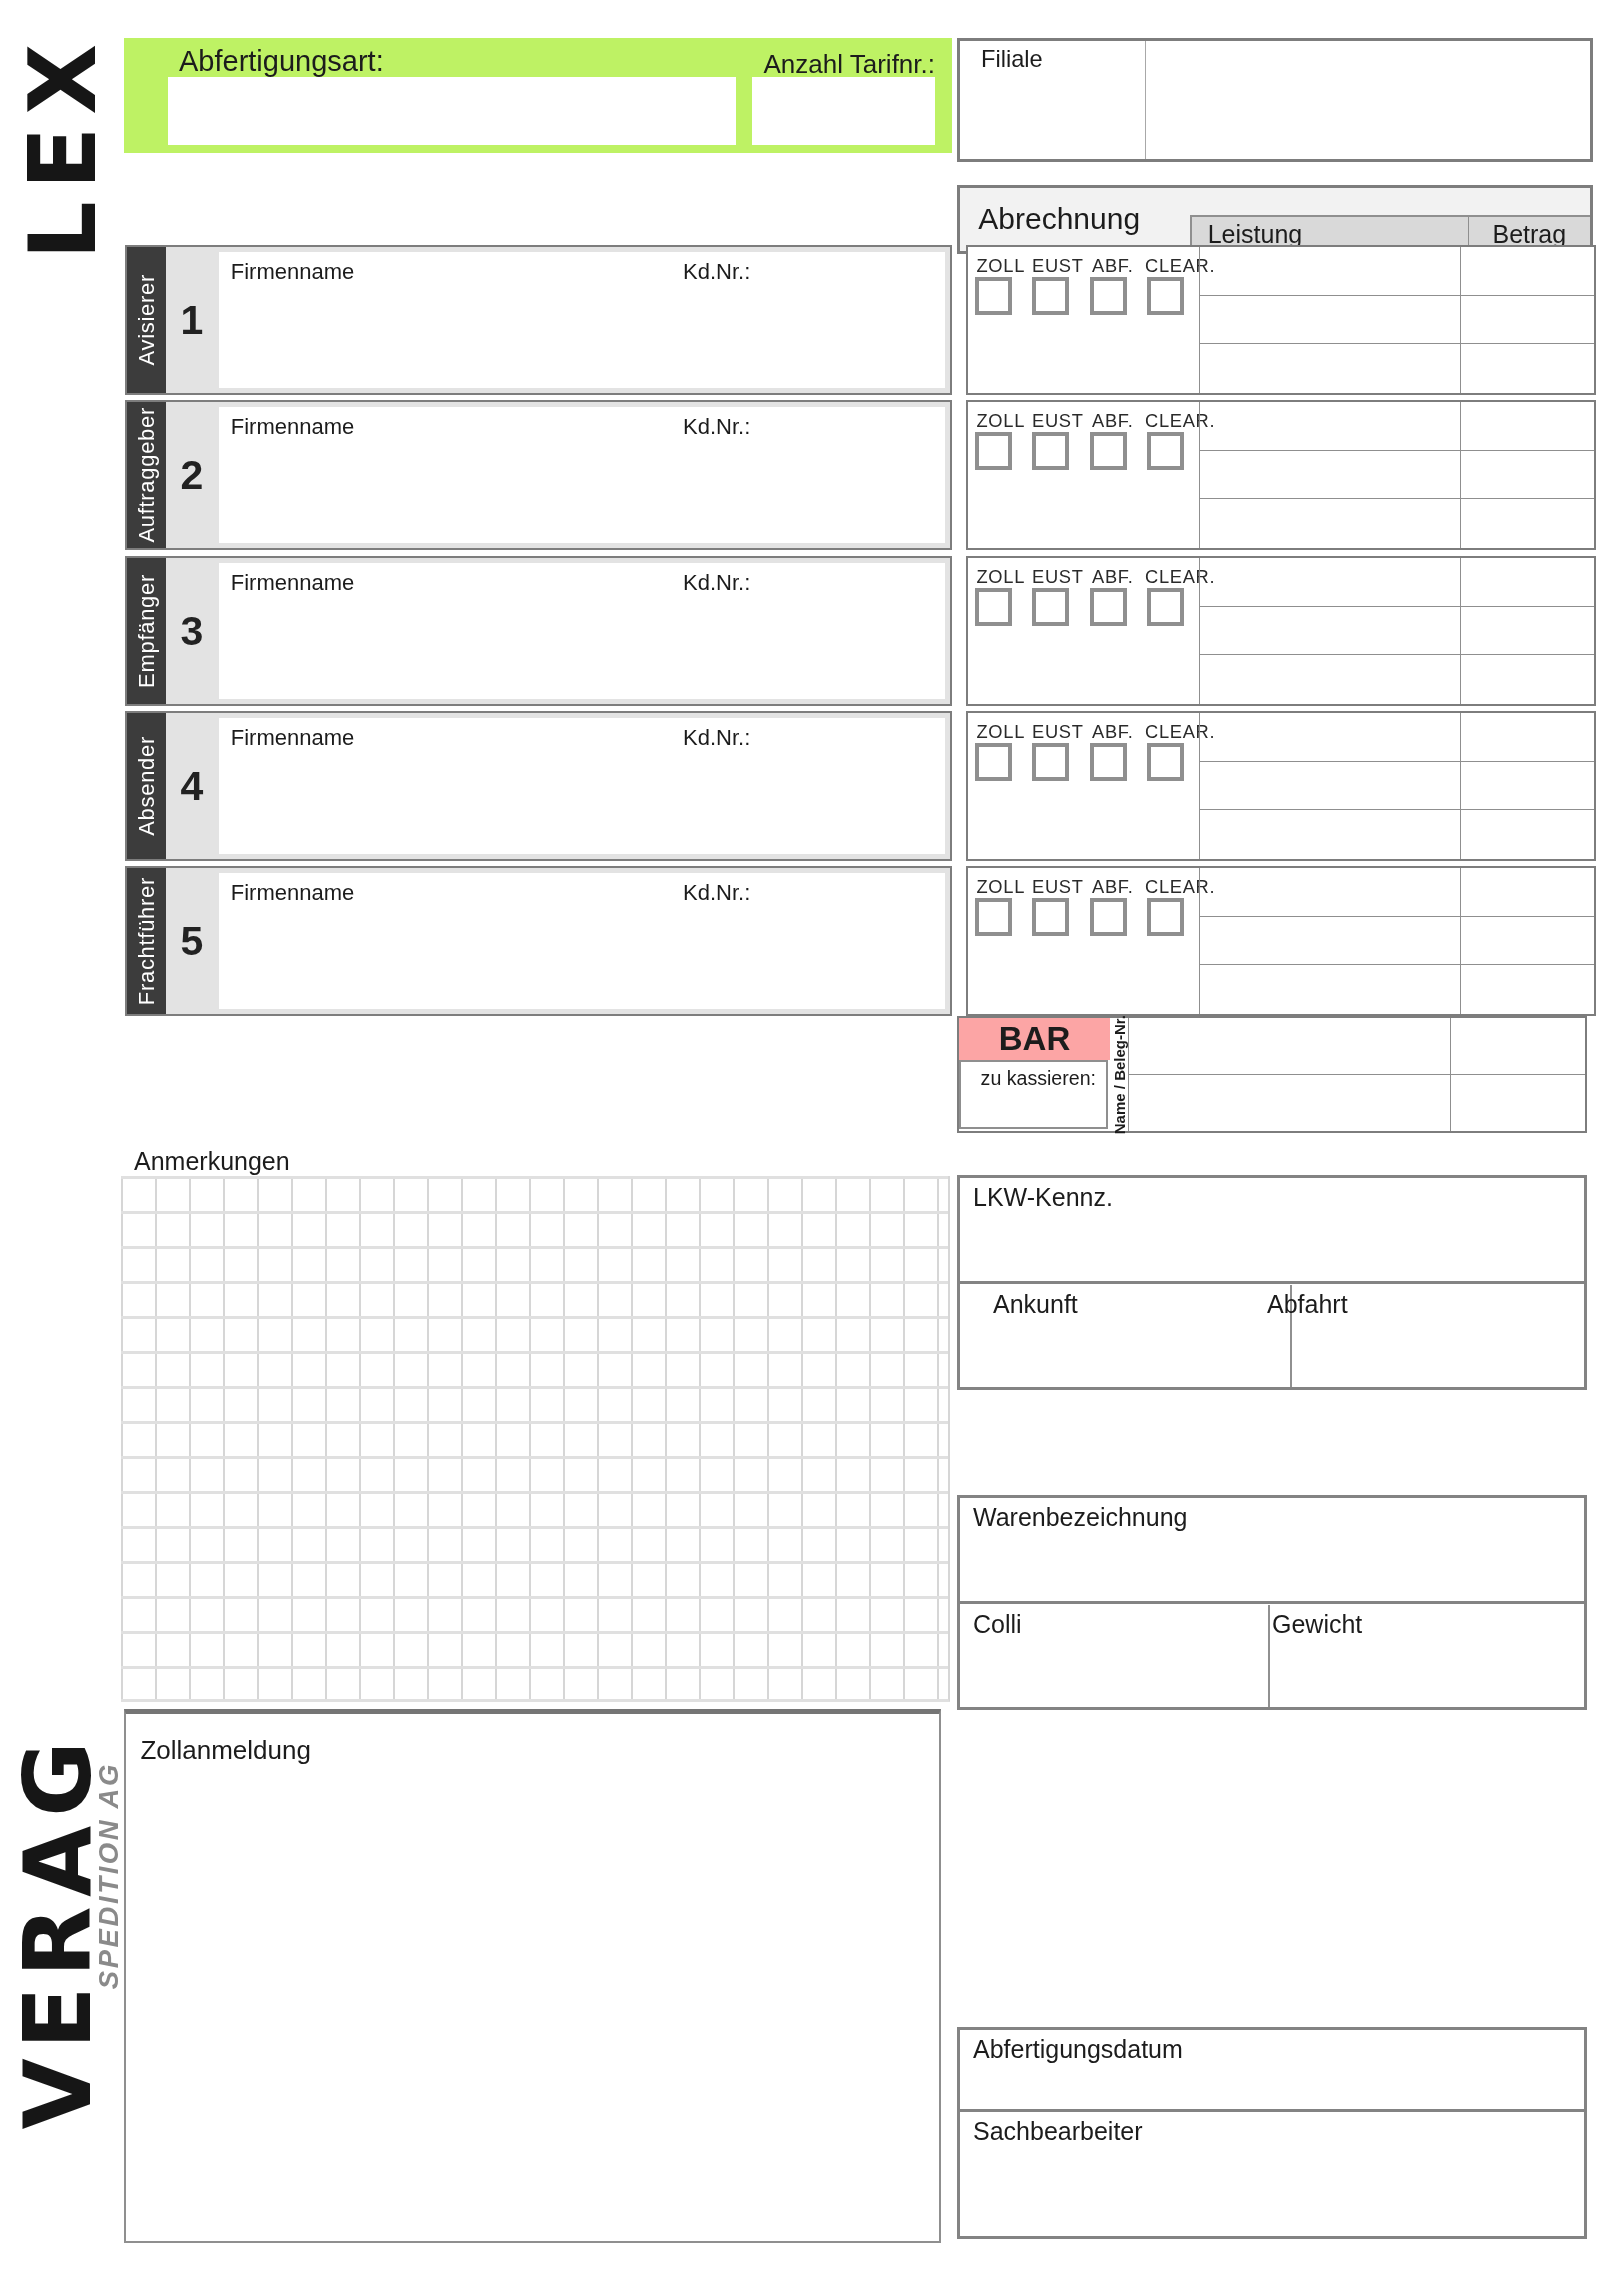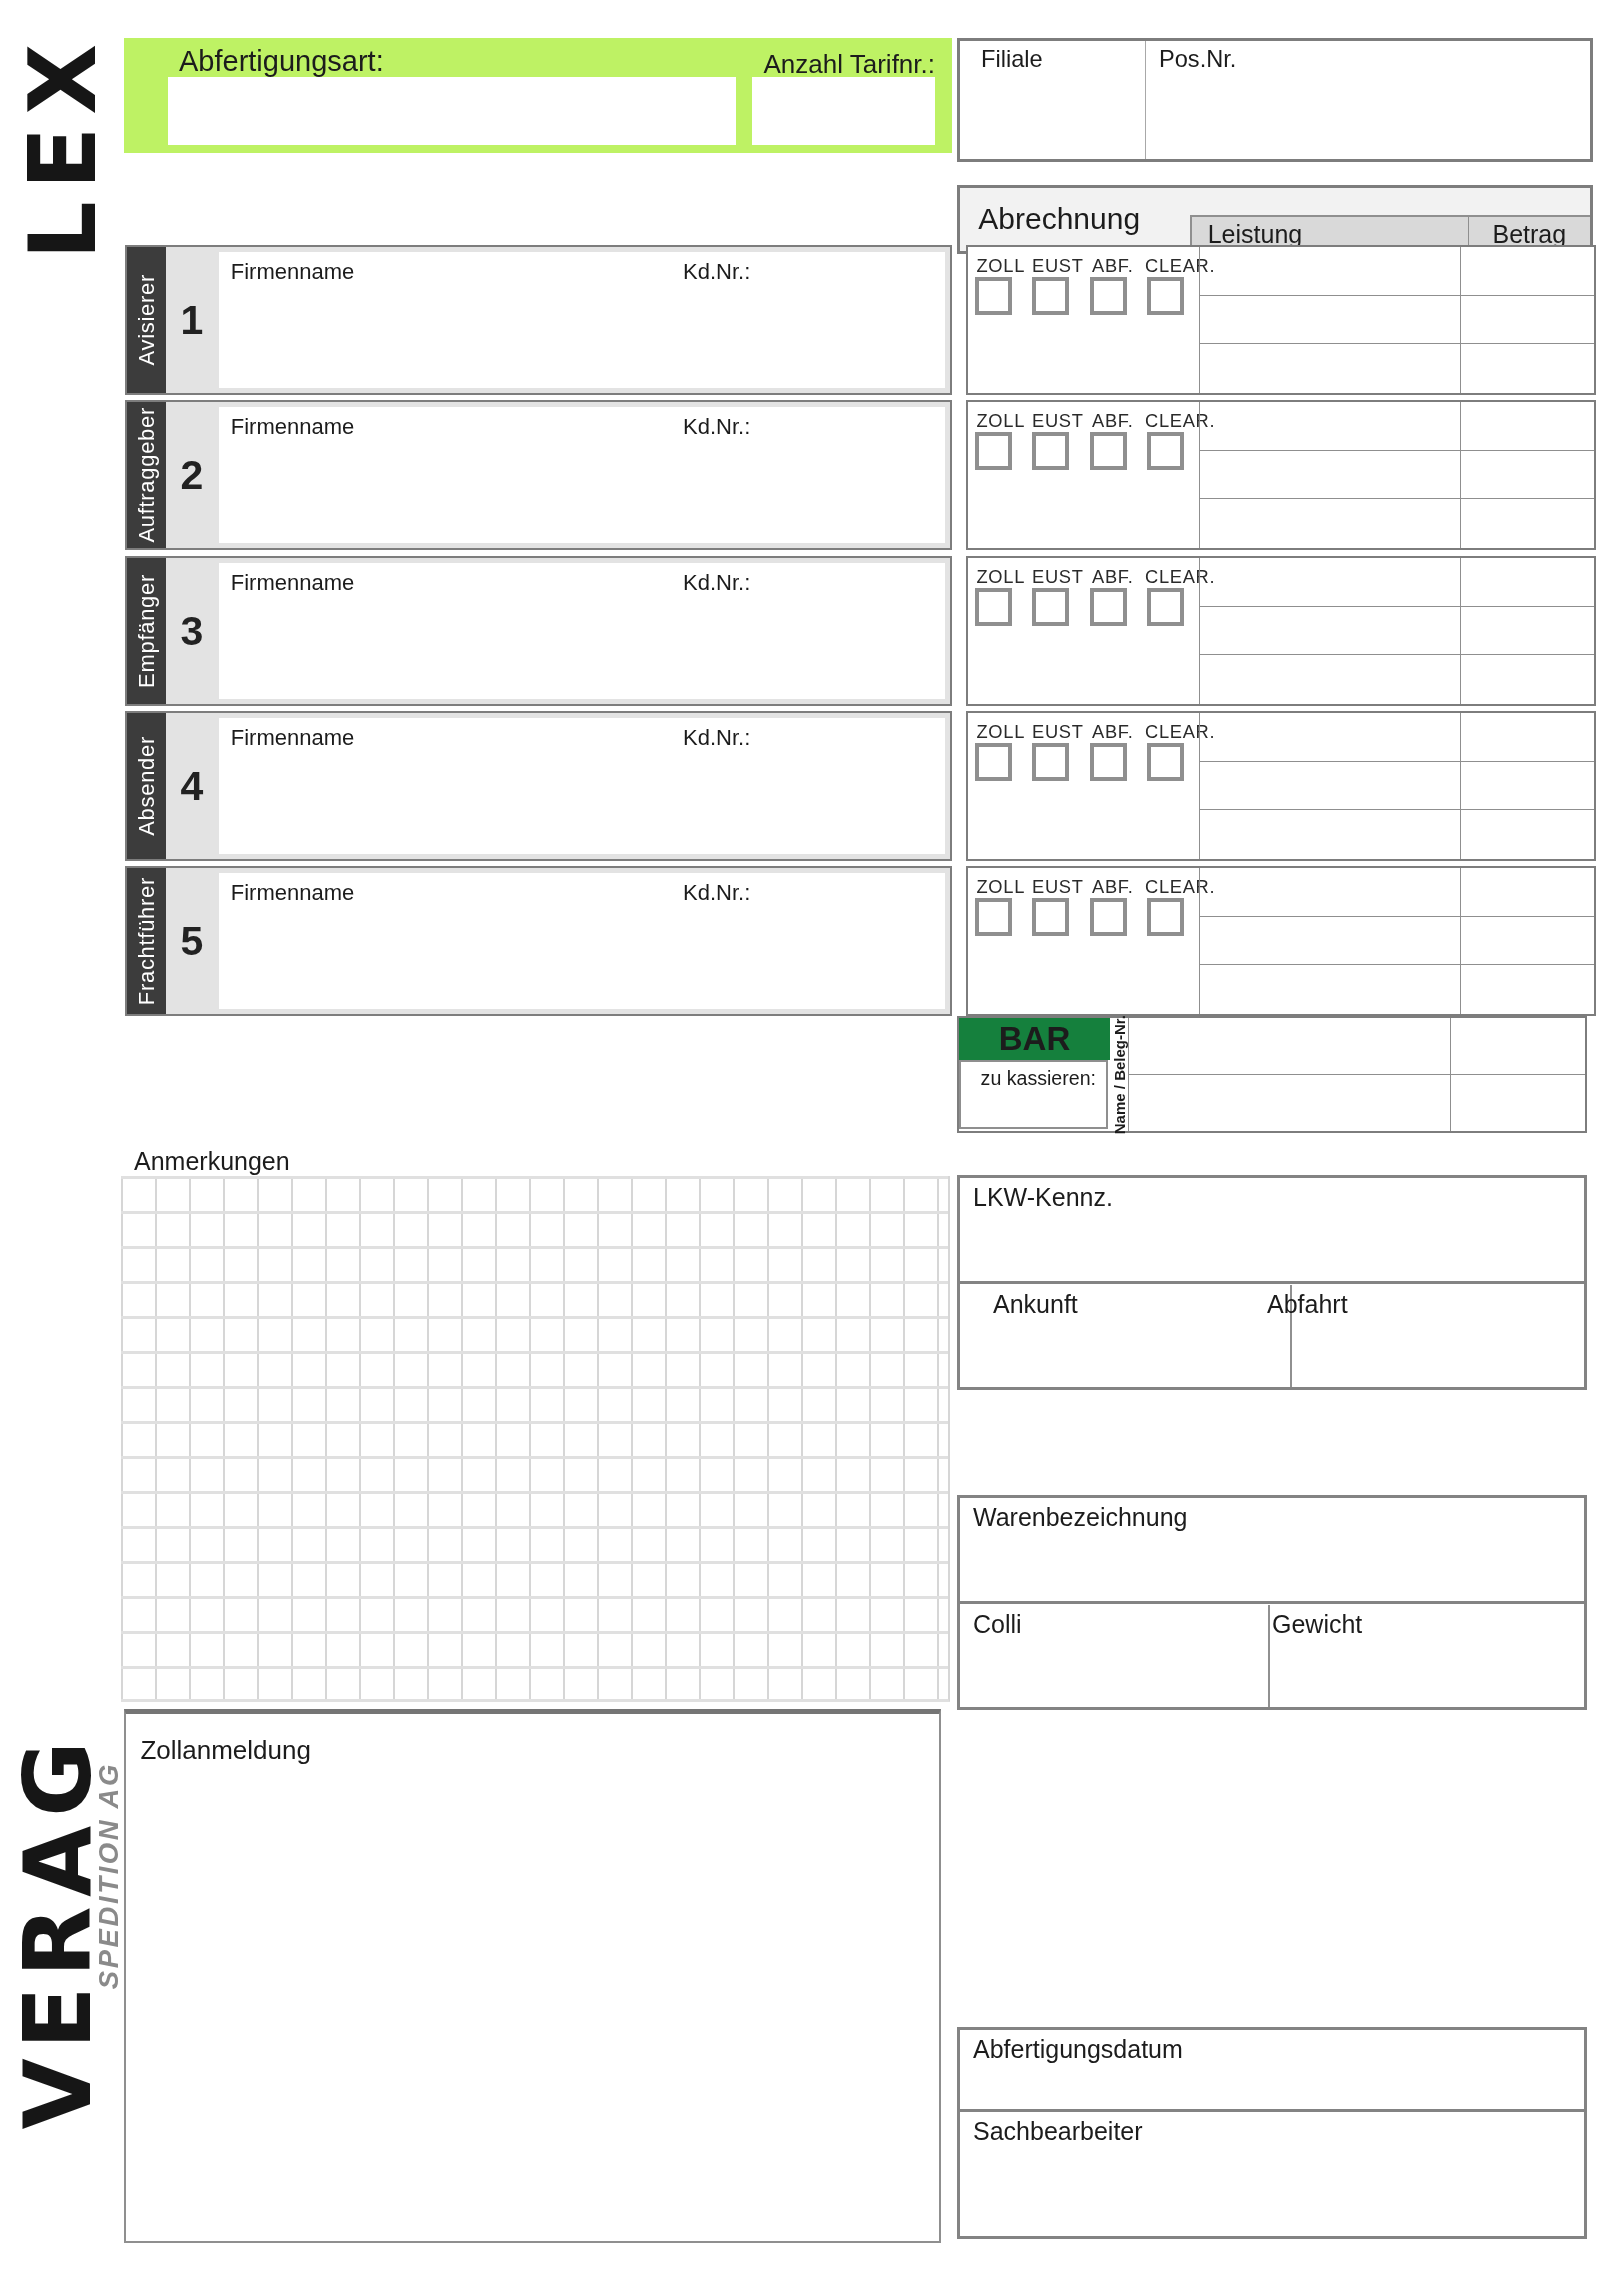--- a/index.html
+++ b/index.html
@@ -54,21 +54,21 @@
   .cbl-0{left:8.5px;} .cbl-1{left:64px;} .cbl-2{left:124px;} .cbl-3{left:177px;}
   .cbx-0{left:6.5px;} .cbx-1{left:64px;} .cbx-2{left:122px;} .cbx-3{left:179px;}
   .cells{position:absolute;left:231px;top:0;right:0;bottom:0;border-left:1.3px solid #8f8f8f;
          display:grid;grid-template-columns:260px 1fr;grid-template-rows:1fr 1fr 1fr;}
   .cells > div{border-bottom:1.3px solid #8f8f8f;}
   .cells > div:nth-child(5),.cells > div:nth-child(6){border-bottom:none;}
   .cells > div:nth-child(even){border-left:1.3px solid #8f8f8f;}
 
   
   #bar-block{left:957px;top:1016px;width:630px;height:117px;border:2.6px solid #7d7d7d;background:#fff;box-sizing:border-box;}
-  #bar-zone{position:absolute;left:0;top:0;width:151px;height:42px;background:#15803d;
+  #bar-zone{position:absolute;left:0;top:0;width:151px;height:42px;background:#fca5a5;
             display:flex;align-items:center;justify-content:center;font-size:33px;font-weight:bold;}
   #zu-box{position:absolute;left:0;top:42px;width:145px;height:65px;border:2.6px solid #8f8f8f;background:#fff;}
   #zu-box .lbl{left:19.6px;top:5.2px;font-size:19.6px;}
   #name-strip{position:absolute;left:151px;top:0;bottom:0;width:18.3px;border-right:1.3px solid #8f8f8f;
               display:flex;align-items:center;justify-content:center;}
   #name-strip .vtext{font-size:15px;font-weight:bold;}
   #bar-cells{position:absolute;left:170px;top:0;right:0;bottom:0;display:grid;
              grid-template-columns:321px 1fr;grid-template-rows:1fr 1fr;}
   #bar-cells > div{border-bottom:1.3px solid #8f8f8f;}
   #bar-cells > div:nth-child(3),#bar-cells > div:nth-child(4){border-bottom:none;}
@@ -116,23 +116,20 @@
     <div class="lbl t1">Abfertigungsart:</div>
     <div class="in1"></div>
     <div class="lbl t2">Anzahl Tarifnr.:</div>
     <div class="in2"></div>
   </div>
 
   <div class="abs" id="filiale-box">
     <div class="cell1">
       <span class="lblc">Filiale</span>
     </div>
-    <div class="cell2">
-      <span class="lblc">Pos.Nr.</span>
-    </div>
   </div>
 
   <div class="abs" id="abr-hdr">
     <div class="lbl title">Abrechnung</div>
     <div id="abr-strip">
       <div class="c1">Leistung</div>
       <div class="c2">Betrag</div>
     </div>
   </div>
 

